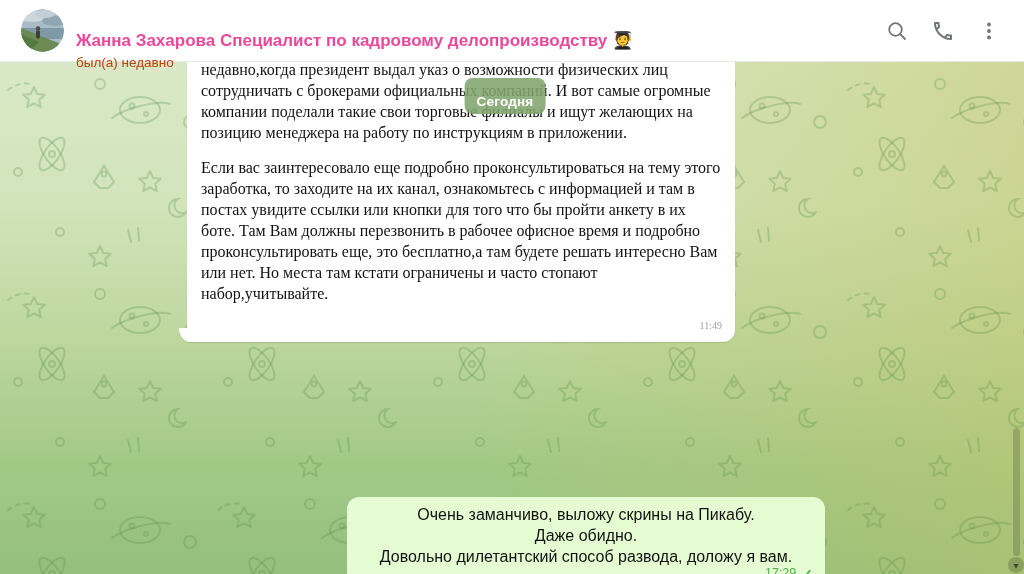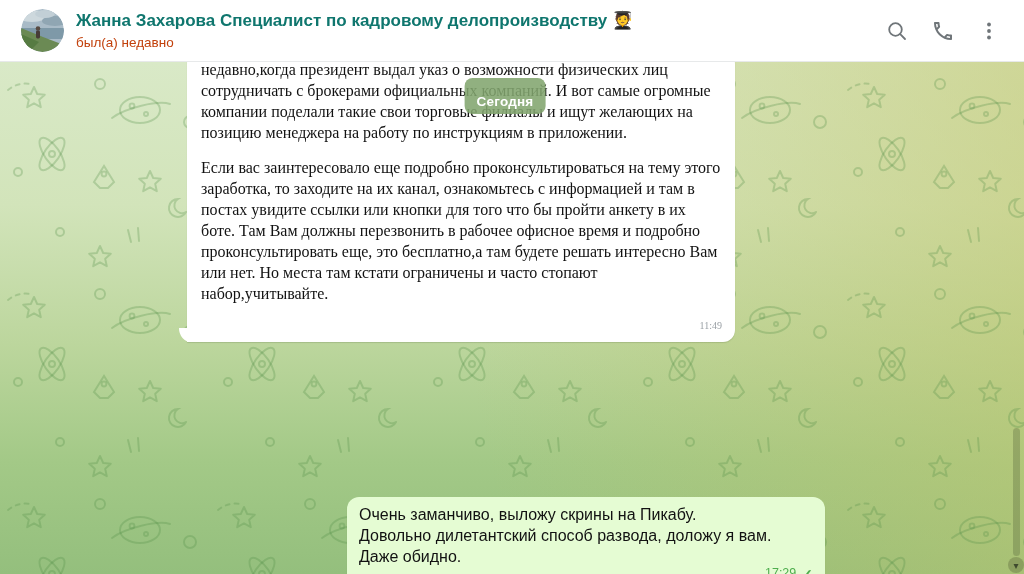--- a/index.html
+++ b/index.html
@@ -6,22 +6,22 @@
   html,body { width:1024px; height:574px; overflow:hidden; background:#fff;
               font-family:"Liberation Sans", sans-serif; }
   .app { position:relative; width:1024px; height:574px; overflow:hidden; }
 
   
   .header { position:relative; height:62px; background:#ffffff;
             border-bottom:1px solid #e7e9ea; display:flex; align-items:center; z-index:5; }
   .avatar { position:absolute; left:21px; top:9px; width:43px; height:43px;
             border-radius:50%; overflow:hidden; cursor:pointer; flex:none; }
   .head-text { position:absolute; left:76px; top:9px; width:780px; }
-  .chat-title { font-size:17px; font-weight:600; color:#0f766e; line-height:24px;
-                white-space:nowrap; overflow:hidden; }
+  .chat-title { font-size:17px; font-weight:600; color:#ec4899; line-height:24px;
+                white-space:nowrap; overflow:hidden;margin-top:20px; }
   .chat-status { font-size:13.5px; color:#c2410c; line-height:18px; margin-top:1px; }
   .head-icons { position:absolute; right:16px; top:0; height:62px;
                 display:flex; align-items:center; gap:8px; }
   .icon-btn { width:38px; height:38px; display:flex; align-items:center; justify-content:center;
               border:none; background:transparent; cursor:pointer; border-radius:50%; }
   .icon-btn svg { display:block; }
 
   
   .chat { position:absolute; top:62px; left:0; width:1024px; height:512px; overflow:hidden;
           background:
@@ -42,21 +42,21 @@
   .msg.in { left:187px; top:-10px; width:548px; background:#ffffff;
             padding:7px 14px 24px; border-bottom-left-radius:0;font-family:Liberation Serif, serif; }
   .msg.in::before { content:""; position:absolute; left:-8px; bottom:0; width:12px; height:14px;
             background:#ffffff; border-bottom-left-radius:12px 14px; }
   .time-in { position:absolute; right:13px; bottom:6px; font-size:10px; color:#9ba1a6; }
 
   .msg.out { left:347px; top:435px; width:478px; background:#e5fcd3;
              padding:7px 12px 22px; border-bottom-right-radius:0; }
   .msg.out::after { content:""; position:absolute; right:-8px; bottom:0; width:12px; height:14px;
              background:#e5fcd3; border-bottom-right-radius:12px 14px; }
-  .msg.out p { margin:0; }
+  .msg.out p { margin:0;text-align:center; }
   .time-out { position:absolute; right:12px; bottom:5px; font-size:12.5px; color:#4fae4e;
               display:flex; align-items:center; gap:5px; }
   .check { font-size:14px; font-weight:700; color:#4fae4e; line-height:1; }
 
   .hearts { color:#e53935; font-size:17px; letter-spacing:2px; }
 
   
   .scroll-thumb { position:absolute; right:4px; top:366px; width:7px; height:128px;
                   background:rgba(70,82,46,0.28); border-radius:4px; cursor:pointer; }
   .scroll-down { position:absolute; right:0px; bottom:1px; width:16px; height:16px; border-radius:50%;
@@ -157,22 +157,22 @@
     <div class="msg in">
       <p>недавно,когда президент выдал указ о возможности физических лиц сотрудничать с брокерами официальных компаний. И вот самые огромные компании поделали такие свои торговые филиалы и ищут желающих на позицию менеджера на работу по инструкциям в приложении.</p>
       <p>Если вас заинтересовало еще подробно проконсультироваться на тему этого заработка, то заходите на их канал, ознакомьтесь с информацией и там в постах увидите ссылки или кнопки для того что бы пройти анкету в их боте. Там Вам должны перезвонить в рабочее офисное время и подробно проконсультировать еще, это бесплатно,а там будете решать интересно Вам или нет. Но места там кстати ограничены и часто стопают набор,учитывайте.</p>
       <span class="time-in">11:49</span>
     </div>
 
     <div class="date-badge">Сегодня</div>
 
     <div class="msg out">
       <p>Очень заманчиво, выложу скрины на Пикабу.</p>
+      <p>Даже обидно.</p>
       <p>Довольно дилетантский способ развода, доложу я вам.</p>
-      <p>Даже обидно.</p>
       <span class="time-out">
           <span>17:29</span>
           <span class="check">✓</span>
         </span>
     </div>
 
     <div class="scroll-thumb"></div>
     <div class="scroll-down">
         <span>▾</span>
       </div>

